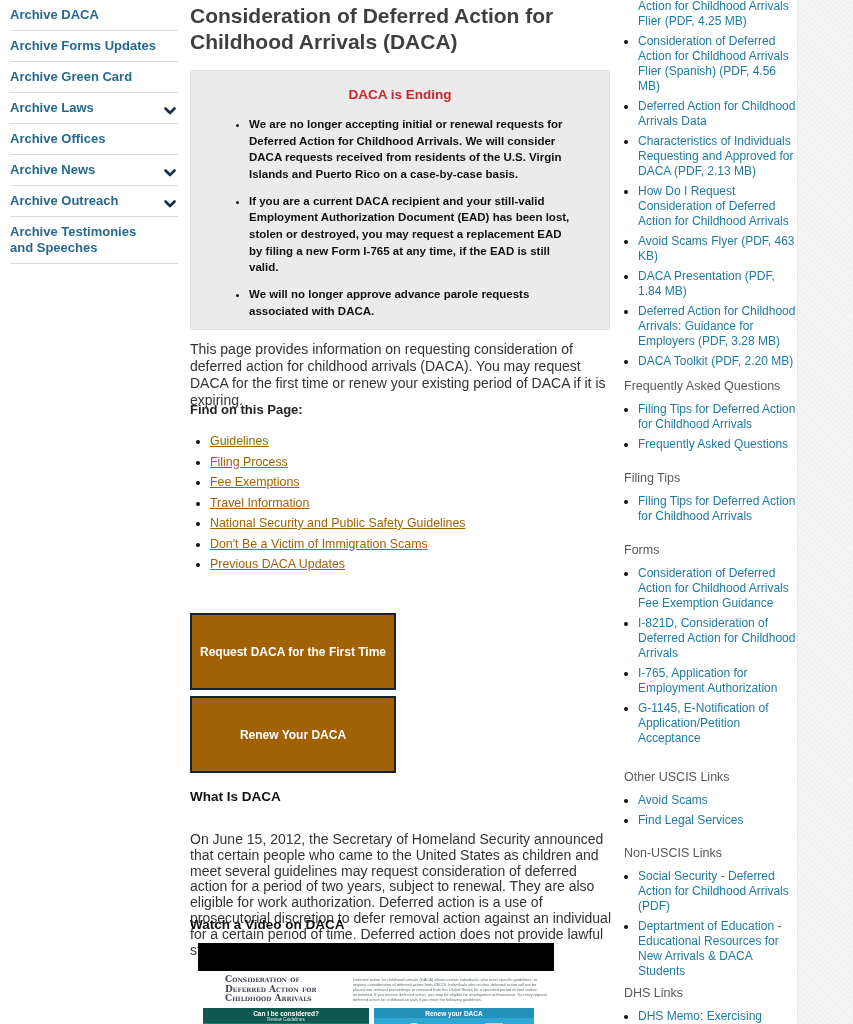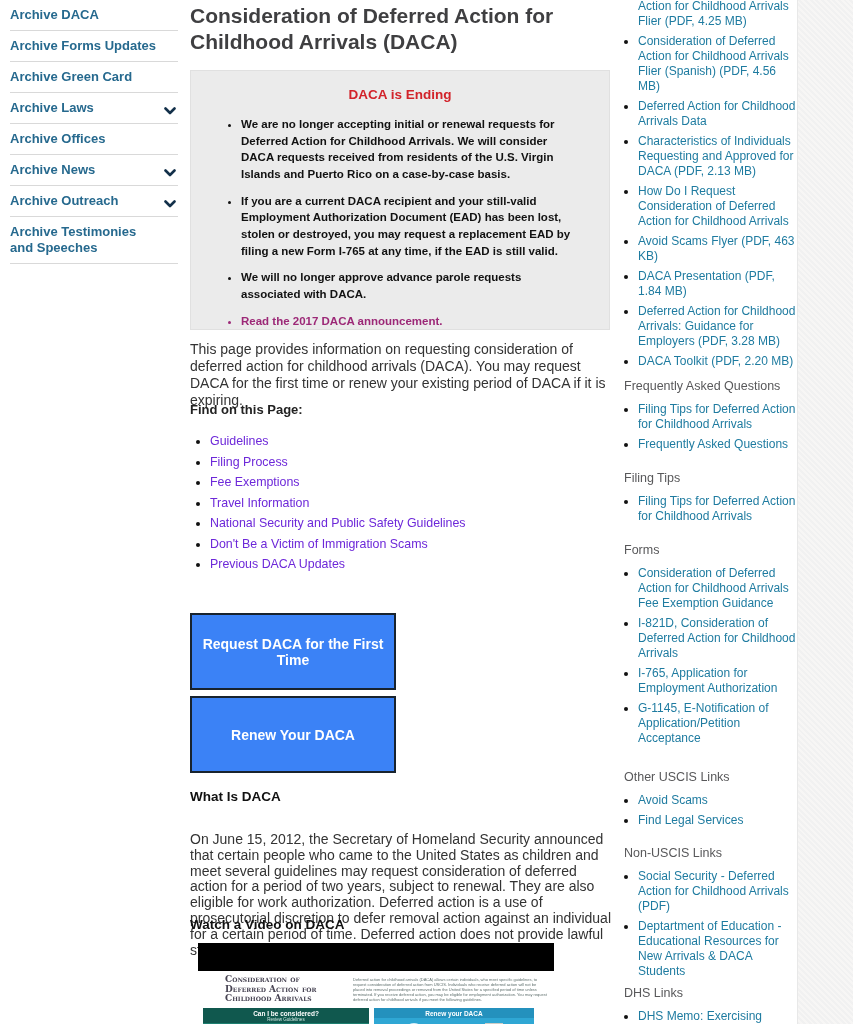--- a/index.html
+++ b/index.html
@@ -17,41 +17,41 @@
   .lnav-item { position:relative; padding:7px 16px 7px 0; border-bottom:1px solid #d9d9d9;
     color:#26698e; font-size:13px; font-weight:bold; line-height:16px; cursor:pointer; }
   .lnav-item .chev { position:absolute; right:2px; top:10px; }
 
   
   .main { position:absolute; left:190px; top:0; width:420px; height:768px; }
   .page-title { position:absolute; top:3px; left:0; width:420px; color:#3f3f41;
     font-size:21px; line-height:26px; font-weight:bold; }
 
   .alert-box { position:absolute; top:70px; left:0; width:420px; height:260px;
-    background:#ebebeb; border:1px solid #e0e0e0; padding:16px 30px; overflow:hidden; }
+    background:#ebebeb; border:1px solid #e0e0e0; padding:16px 38px; overflow:hidden; }
   .alert-title { text-align:center; color:#d2232a; font-size:13.5px; font-weight:bold;
     margin-bottom:14px; }
   .alert-list { list-style:disc; padding-left:20px; }
   .alert-list li { font-size:11.5px; line-height:1.45; font-weight:bold; color:#111;
     margin-bottom:10px; }
   .alert-link { color:#9c2877; text-decoration:none; font-weight:bold; cursor:pointer; }
   .alert-list li.purple { color:#9c2877; }
 
   .intro-para { position:absolute; top:341px; left:0; width:422px; font-size:14px;
     line-height:17px; color:#333; }
   .find-heading { position:absolute; top:402px; left:0; font-size:13px; font-weight:bold;
     color:#222; }
   .find-links { position:absolute; top:434px; left:4px; list-style:disc; padding-left:16px; }
   .find-links li { font-size:12.4px; line-height:14px; margin-bottom:6.5px; color:#111; }
-  .find-links a { color:#6d28d9; cursor:pointer; }
+  .find-links a { color:#a16207; text-decoration:underline; cursor:pointer; }
 
   .cta-button { position:absolute; left:0; width:206px; height:77px;
-    background:#3b82f6; border:2px solid #18232e; color:#fff; font-weight:bold;
-    font-size:14px; display:flex; align-items:center; justify-content:center;
-    text-align:center; cursor:pointer; font-family:"Liberation Sans",sans-serif; }
+    background:#a16207; border:2px solid #18232e; color:#fff; font-weight:bold;
+    font-size:12px; display:flex; align-items:center; justify-content:center;
+    text-align:left; cursor:pointer; font-family:"Liberation Sans",sans-serif; }
   .btn-first { top:613px; } .btn-renew { top:696px; }
 
   .section-heading { position:absolute; left:0; font-size:13.5px; font-weight:bold; color:#111;text-align:right; }
   .h-whatis { top:789px; } .h-video { top:917px; }
   .whatis-para { position:absolute; top:832px; left:0; width:422px; font-size:14px;
     line-height:15.8px; color:#333; }
 
   
   .video-block { position:absolute; top:943px; left:8px; width:356px; height:120px; cursor:pointer; }
   .video-bar { width:356px; height:28px; background:#000; }

